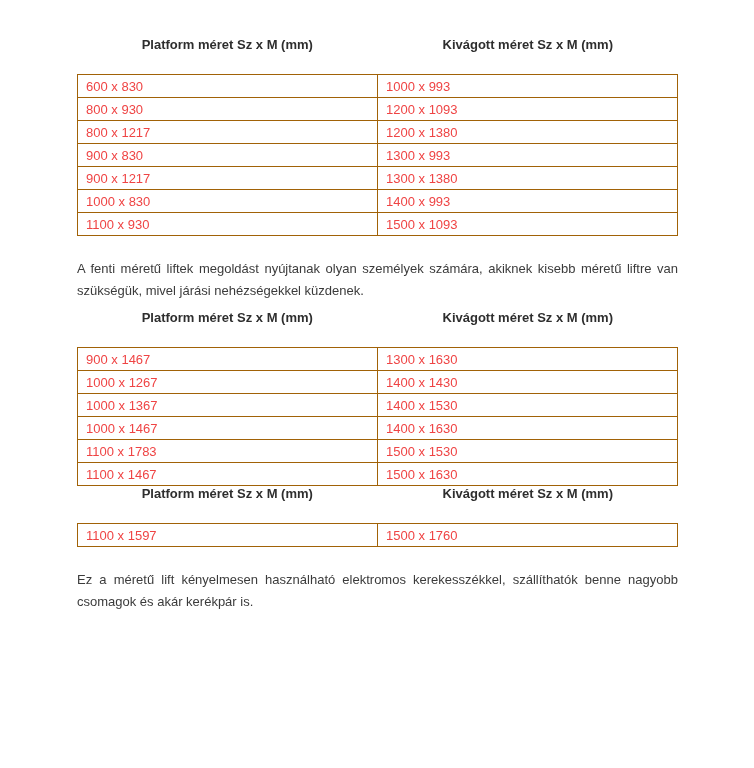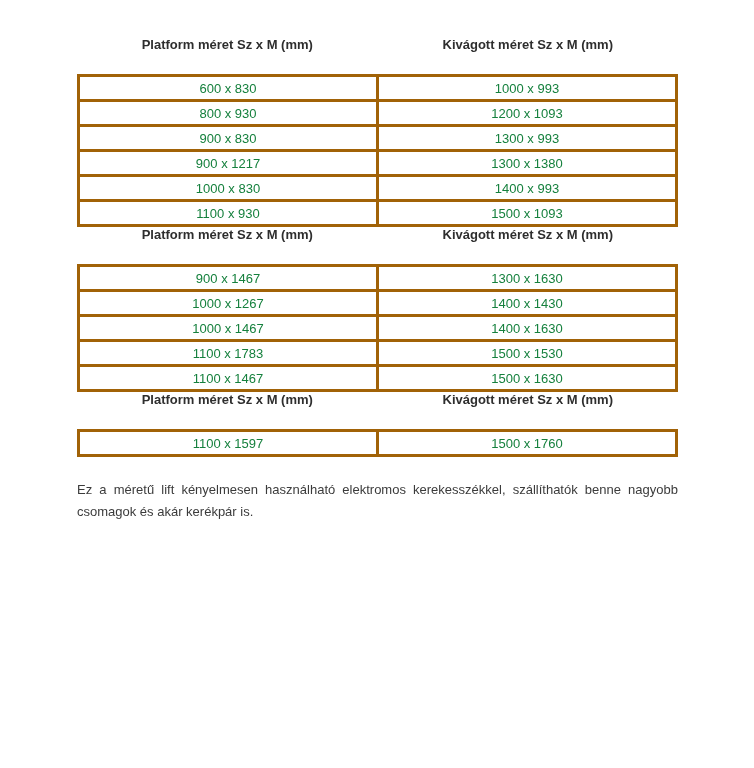--- a/index.html
+++ b/index.html
@@ -32,27 +32,26 @@
     font-size: 13px;
     line-height: 16px;
     color: #2e2e2e;
   }
   table.size-table {
     width: 100%;
     border-collapse: collapse;
     table-layout: fixed;
   }
   table.size-table td {
-    border: 3px solid #a16207;
-    text-align: center;
+    border: 1px solid #a16207;
     vertical-align: middle;
     font-size: 13px;
     height: 16px;
     padding: 3px 8px;
-    color: #15803d;
+    color: #ef4444;
     background: #ffffff;
   }
   p.body-text {
     font-size: 13px;
     line-height: 22px;
     text-align: justify;
     margin: 22px 0 8px 0;
     color: #3b3b3b;
   }
 </style>
@@ -70,53 +69,62 @@
       <tbody>
           <tr>
             <td>600 x 830</td>
             <td>1000 x 993</td>
           </tr>
           <tr>
             <td>800 x 930</td>
             <td>1200 x 1093</td>
           </tr>
           <tr>
+            <td>800 x 1217</td>
+            <td>1200 x 1380</td>
+          </tr>
+          <tr>
             <td>900 x 830</td>
             <td>1300 x 993</td>
           </tr>
           <tr>
             <td>900 x 1217</td>
             <td>1300 x 1380</td>
           </tr>
           <tr>
             <td>1000 x 830</td>
             <td>1400 x 993</td>
           </tr>
           <tr>
             <td>1100 x 930</td>
             <td>1500 x 1093</td>
           </tr>
         </tbody>
     </table>
+    <p class="body-text">A fenti méretű liftek megoldást nyújtanak olyan személyek számára, akiknek kisebb méretű liftre van szükségük, mivel járási nehézségekkel küzdenek.</p>
   </section>
 
   <section>
     <div class="col-headers">
       <div class="col-header">Platform méret Sz x M (mm)</div>
       <div class="col-header">Kivágott méret Sz x M (mm)</div>
     </div>
     <table class="size-table">
       <tbody>
           <tr>
             <td>900 x 1467</td>
             <td>1300 x 1630</td>
           </tr>
           <tr>
             <td>1000 x 1267</td>
             <td>1400 x 1430</td>
+          </tr>
+          <tr>
+            <td>1000 x 1367</td>
+            <td>1400 x 1530</td>
           </tr>
           <tr>
             <td>1000 x 1467</td>
             <td>1400 x 1630</td>
           </tr>
           <tr>
             <td>1100 x 1783</td>
             <td>1500 x 1530</td>
           </tr>
           <tr>

